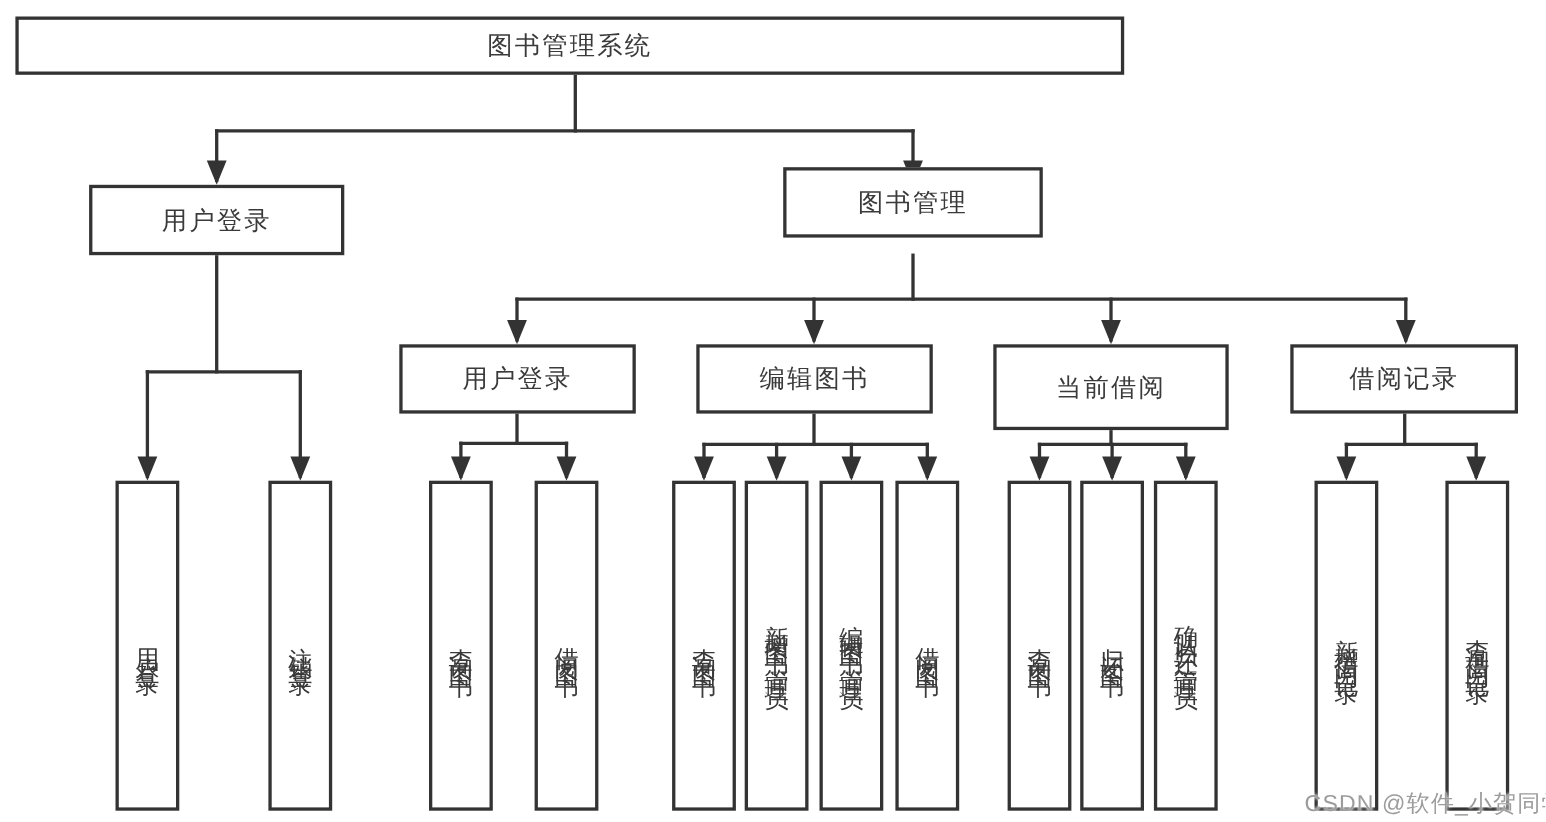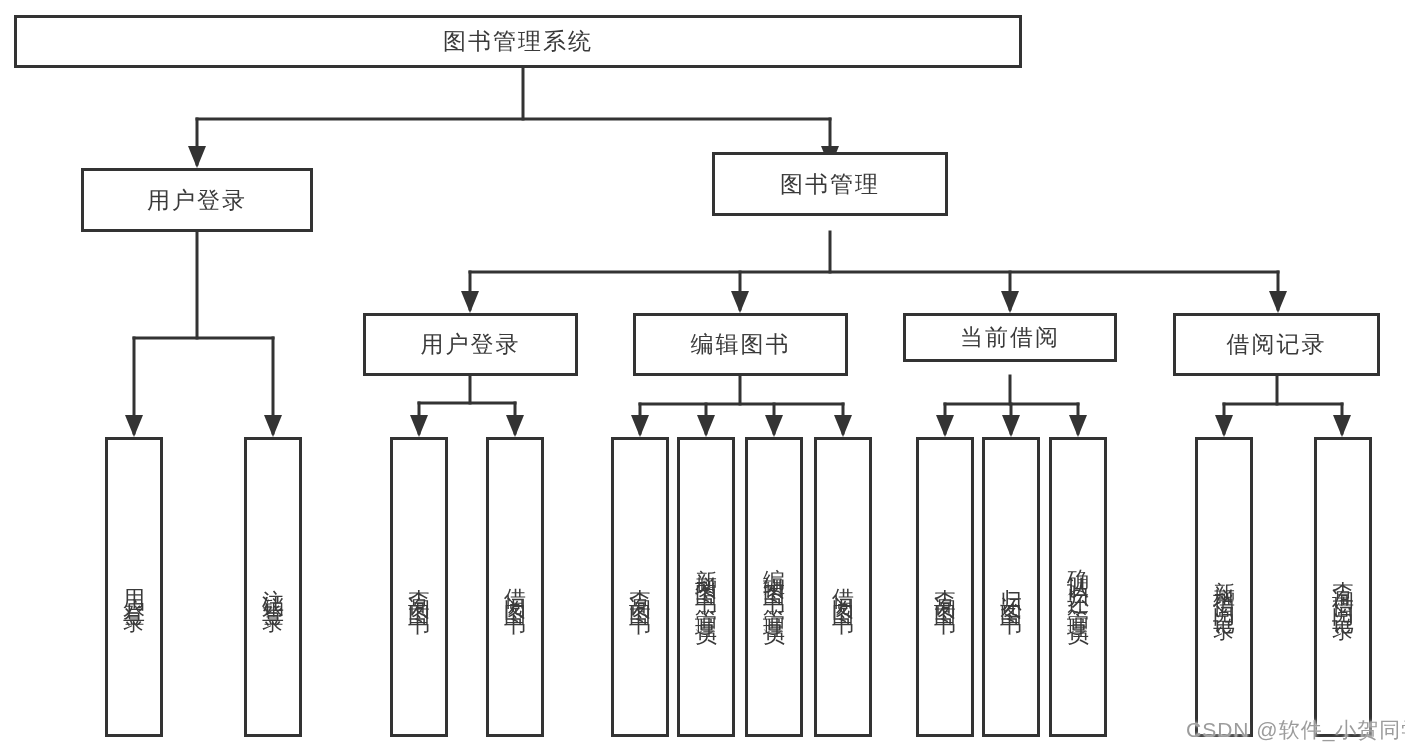--- a/index.html
+++ b/index.html
@@ -97,21 +97,21 @@
     </g>
   </svg>
 
   <div class="box h" style="left:14px;top:15px;width:1008px;height:53px">图书管理系统</div>
 
   <div class="box h" style="left:81px;top:168px;width:232px;height:64px">用户登录</div>
   <div class="box h" style="left:712px;top:152px;width:236px;height:64px">图书管理</div>
 
   <div class="box h" style="left:363px;top:313px;width:215px;height:63px">用户登录</div>
   <div class="box h" style="left:633px;top:313px;width:215px;height:63px">编辑图书</div>
-  <div class="box h" style="left:903px;top:313px;width:214px;height:49px">当前借阅</div>
+  <div class="box h" style="left:903px;top:313px;width:214px;height:78px">当前借阅</div>
   <div class="box h" style="left:1173px;top:313px;width:207px;height:63px">借阅记录</div>
 
   <div class="box v" style="left:105px;top:437px;width:58px;height:300px">用户登录</div>
   <div class="box v" style="left:244px;top:437px;width:58px;height:300px">注销登录</div>
 
   <div class="box v" style="left:390px;top:437px;width:58px;height:300px">查询图书</div>
   <div class="box v" style="left:486px;top:437px;width:58px;height:300px">借阅图书</div>
 
   <div class="box v" style="left:611px;top:437px;width:58px;height:300px">查询图书</div>
   <div class="box v" style="left:677px;top:437px;width:58px;height:300px">新增图书（管理员）</div>

